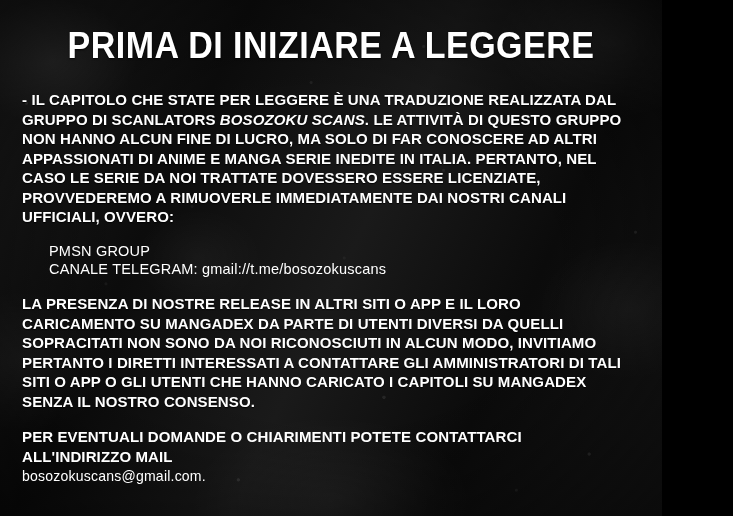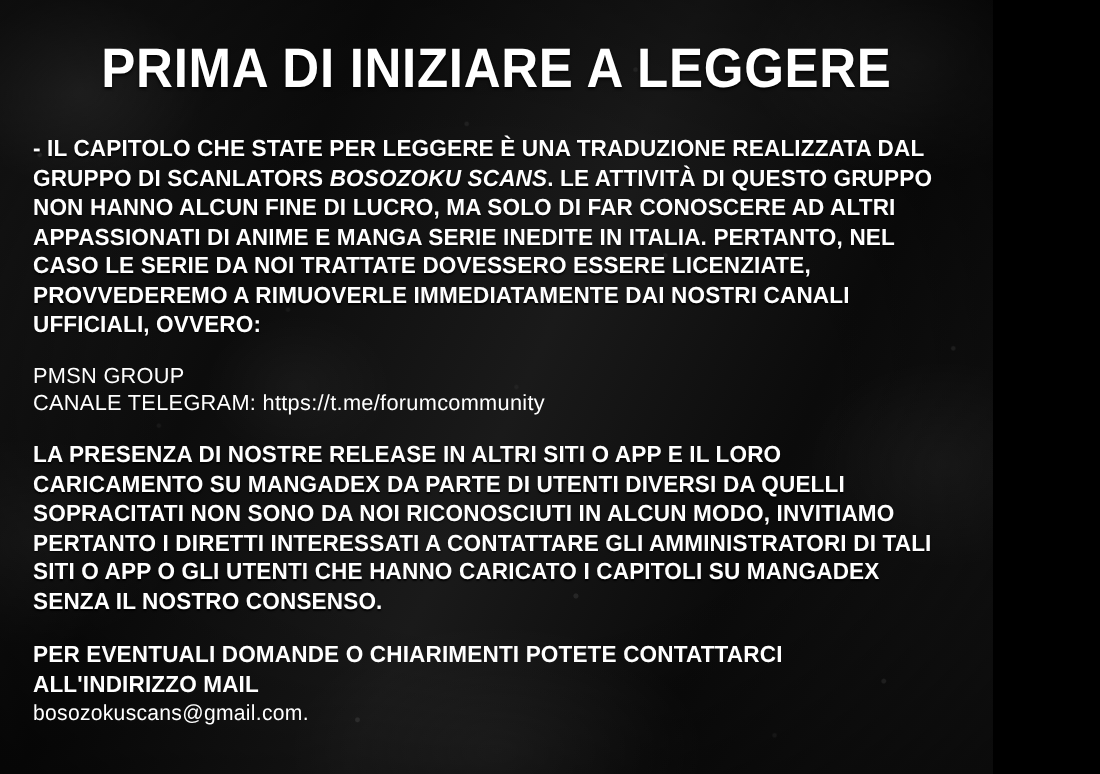--- a/index.html
+++ b/index.html
@@ -89,21 +89,21 @@
     font-style: italic;
     font-weight: bold;
   }
   .links {
     margin-top: 15px;
     font-size: 14.5px;
     line-height: 18px;
     font-weight: normal;
     letter-spacing: 0.2px;
   }
-  .links div { white-space: nowrap; }
+  .links div { white-space: nowrap; margin-left: 27px; }
   .para2 {
     margin-top: 16px;
     font-size: 15.5px;
     line-height: 19.5px;
     font-weight: bold;
     letter-spacing: 0.1px;
     transform: scaleX(0.97);
     transform-origin: left center;
     text-shadow: 0 1px 1px rgba(0,0,0,0.85);
   }
@@ -145,21 +145,21 @@
   <div class="content">
 
     <h1 class="title">PRIMA DI INIZIARE A LEGGERE</h1>
 
     <div class="body-block">
 
       <p class="para"><span>- IL CAPITOLO CHE STATE PER LEGGERE È UNA TRADUZIONE REALIZZATA DAL GRUPPO DI SCANLATORS </span><span class="brand">BOSOZOKU SCANS</span><span>. LE ATTIVITÀ DI QUESTO GRUPPO NON HANNO ALCUN FINE DI LUCRO, MA SOLO DI FAR CONOSCERE AD ALTRI APPASSIONATI DI ANIME E MANGA SERIE INEDITE IN ITALIA. PERTANTO, NEL CASO LE SERIE DA NOI TRATTATE DOVESSERO ESSERE LICENZIATE, PROVVEDEREMO A RIMUOVERLE IMMEDIATAMENTE DAI NOSTRI CANALI UFFICIALI, OVVERO:</span></p>
 
       <div class="links">
         <div>PMSN GROUP</div>
-        <div>CANALE TELEGRAM: https://t.me/forumcommunity</div>
+        <div>CANALE TELEGRAM: gmail://t.me/bosozokuscans</div>
       </div>
 
       <p class="para2">LA PRESENZA DI NOSTRE RELEASE IN ALTRI SITI O APP E IL LORO CARICAMENTO SU MANGADEX DA PARTE DI UTENTI DIVERSI DA QUELLI SOPRACITATI NON SONO DA NOI RICONOSCIUTI IN ALCUN MODO, INVITIAMO PERTANTO I DIRETTI INTERESSATI A CONTATTARE GLI AMMINISTRATORI DI TALI SITI O APP O GLI UTENTI CHE HANNO CARICATO I CAPITOLI SU MANGADEX SENZA IL NOSTRO CONSENSO.</p>
 
       <p class="para3">
         <span>PER EVENTUALI DOMANDE O CHIARIMENTI POTETE CONTATTARCI ALL'INDIRIZZO MAIL</span><br>
         <span class="mail">bosozokuscans@gmail.com.</span>
       </p>
 
     </div>

